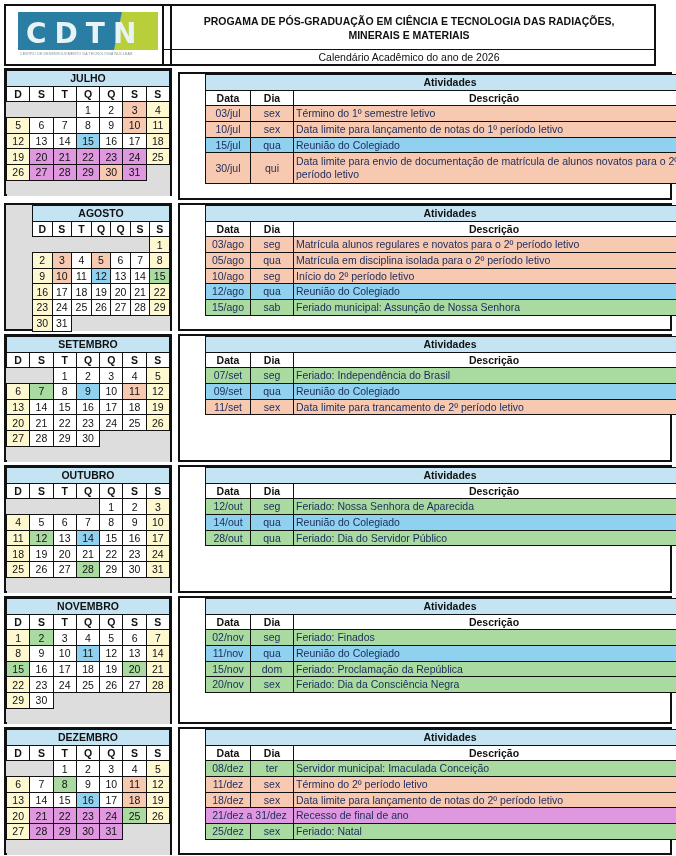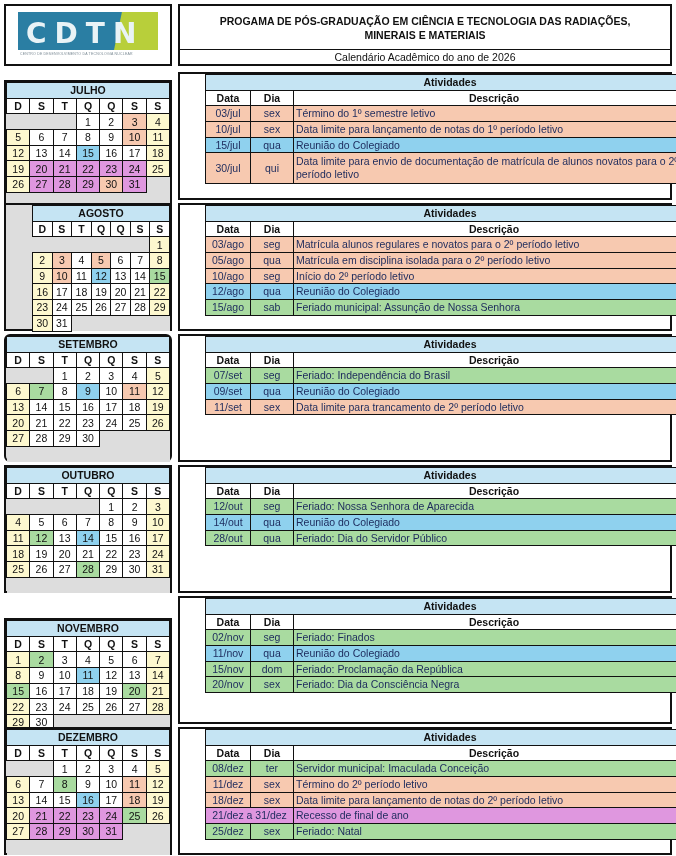--- a/index.html
+++ b/index.html
@@ -3,21 +3,21 @@
 <meta charset="utf-8">
 <style>
   * { box-sizing: border-box; margin: 0; padding: 0; }
   body { width: 676px; height: 856px; background: #fff; font-family: "Liberation Sans", sans-serif; color: #111; position: relative; overflow: hidden; }
   .logo-box { position: absolute; left: 4px; top: 4px; width: 168px; height: 62px; border: 2px solid #111; display: flex; align-items: center; justify-content: center; }
   .logo { width: 140px; height: 46px; position: relative; }
   .logo-blue { position: absolute; left: 0; top: 0; width: 104px; height: 38px; background: #2a7ea3; }
   .logo-green { position: absolute; left: 96px; top: 0; width: 44px; height: 38px; background: #b8cf3a; clip-path: polygon(18% 0, 100% 0, 100% 100%, 0 100%); }
   .logo-text { position: absolute; left: 8px; top: 5px; font-size: 28px; letter-spacing: 8px; color: #e9f3f6; font-weight: bold; font-family: "DejaVu Sans", sans-serif; }
   .logo-sub { position: absolute; left: 2px; top: 40px; font-size: 3.5px; color: #7b8a94; white-space: nowrap; letter-spacing: 0.2px; }
-  .title-box { position: absolute; left: 178px; top: 4px; width: 494px; height: 62px; border: 2px solid #111; }
+  .title-box { position: absolute; left: 162px; top: 4px; width: 494px; height: 62px; border: 2px solid #111; }
   .title-main { height: 44px; display: flex; align-items: center; justify-content: center; text-align: center; font-weight: bold; font-size: 10.5px; line-height: 14px; padding: 0 20px; border-bottom: 1px solid #111; }
   .title-sub { height: 14px; text-align: center; font-size: 10.5px; line-height: 14px; }
 
   .cal { position: absolute; left: 4px; width: 168px; border: 2px solid #111; background: #ddd; }
   .cal table { border-collapse: collapse; width: 100%; table-layout: fixed; }
   .cal td { height: 15.7px; text-align: center; font-size: 10.5px; border: 1px solid #111; padding: 0; line-height: 14px; }
   .cal .mhead td { background: #c5e4f3; font-weight: bold; }
   .cal .dhead td { background: #fff; font-weight: bold; }
   .cal td.e { background: #ddd; border: none; }
   .cal td.w { background: #fff; }
@@ -53,21 +53,21 @@
     <div class="logo-sub">CENTRO DE DESENVOLVIMENTO DA TECNOLOGIA NUCLEAR</div>
   </div>
 </div>
 
 <div class="title-box">
   <div class="title-main">PROGAMA DE PÓS-GRADUAÇÃO EM CIÊNCIA E TECNOLOGIA DAS RADIAÇÕES, MINERAIS E MATERIAIS</div>
   <div class="title-sub">Calendário Acadêmico do ano de 2026</div>
 </div>
 
 <div id="sections">
-    <div class="cal" style="top: 80px; height: 128px;">
+    <div class="cal" style="top: 68px; height: 128px;">
       <table>
         <tbody>
           <tr class="mhead">
             <td colspan="7">JULHO</td>
           </tr>
           <tr class="dhead">
             <td>D</td>
             <td>S</td>
             <td>T</td>
             <td>Q</td>
@@ -280,21 +280,21 @@
             <td class="desc">Reunião do Colegiado</td>
           </tr>
           <tr class="g">
             <td class="c">15/ago</td>
             <td class="c">sab</td>
             <td class="desc">Feriado municipal: Assunção de Nossa Senhora</td>
           </tr>
         </tbody>
       </table>
     </div>
-    <div class="cal" style="top: 334px; height: 128px; border-radius: 6px;">
+    <div class="cal" style="top: 334px; height: 128px;">
       <table>
         <tbody>
           <tr class="mhead">
             <td colspan="7">SETEMBRO</td>
           </tr>
           <tr class="dhead">
             <td>D</td>
             <td>S</td>
             <td>T</td>
             <td>Q</td>
@@ -492,21 +492,21 @@
             <td class="desc">Reunião do Colegiado</td>
           </tr>
           <tr class="g">
             <td class="c">28/out</td>
             <td class="c">qua</td>
             <td class="desc">Feriado: Dia do Servidor Público</td>
           </tr>
         </tbody>
       </table>
     </div>
-    <div class="cal" style="top: 596px; height: 128px; margin-top: 22px;">
+    <div class="cal" style="top: 596px; height: 128px;">
       <table>
         <tbody>
           <tr class="mhead">
             <td colspan="7">NOVEMBRO</td>
           </tr>
           <tr class="dhead">
             <td>D</td>
             <td>S</td>
             <td>T</td>
             <td>Q</td>

